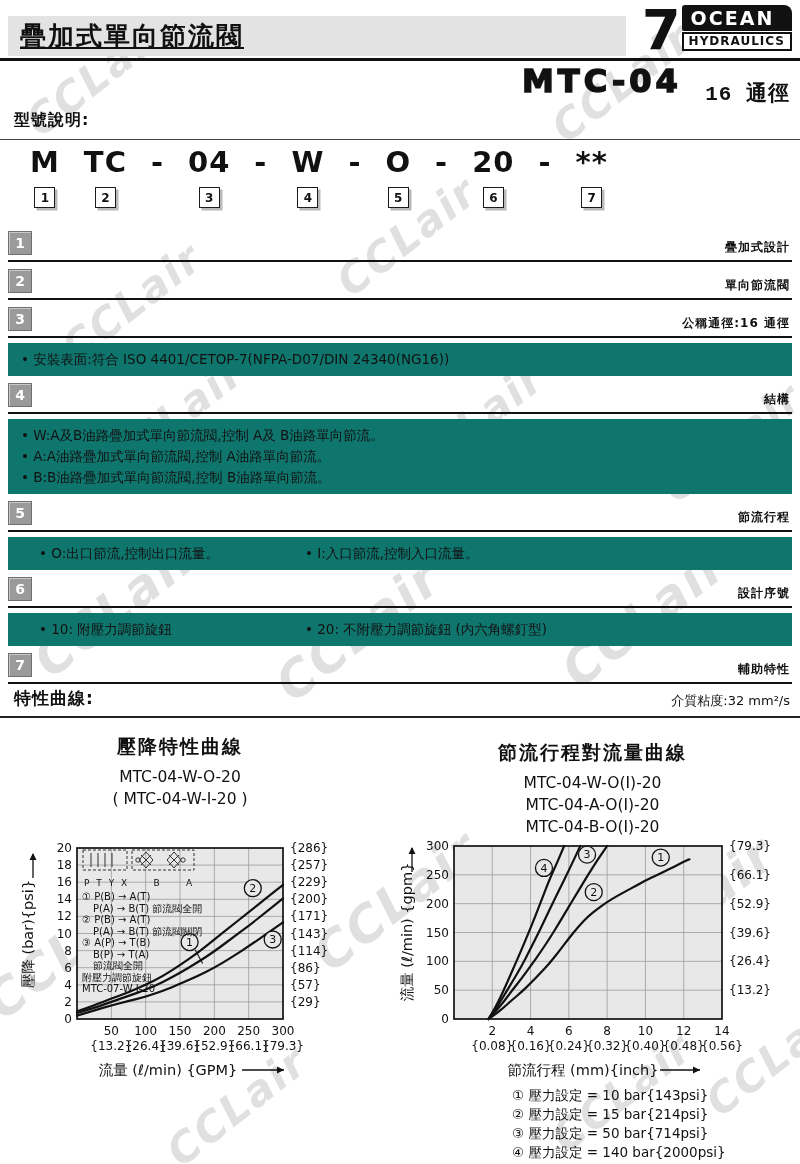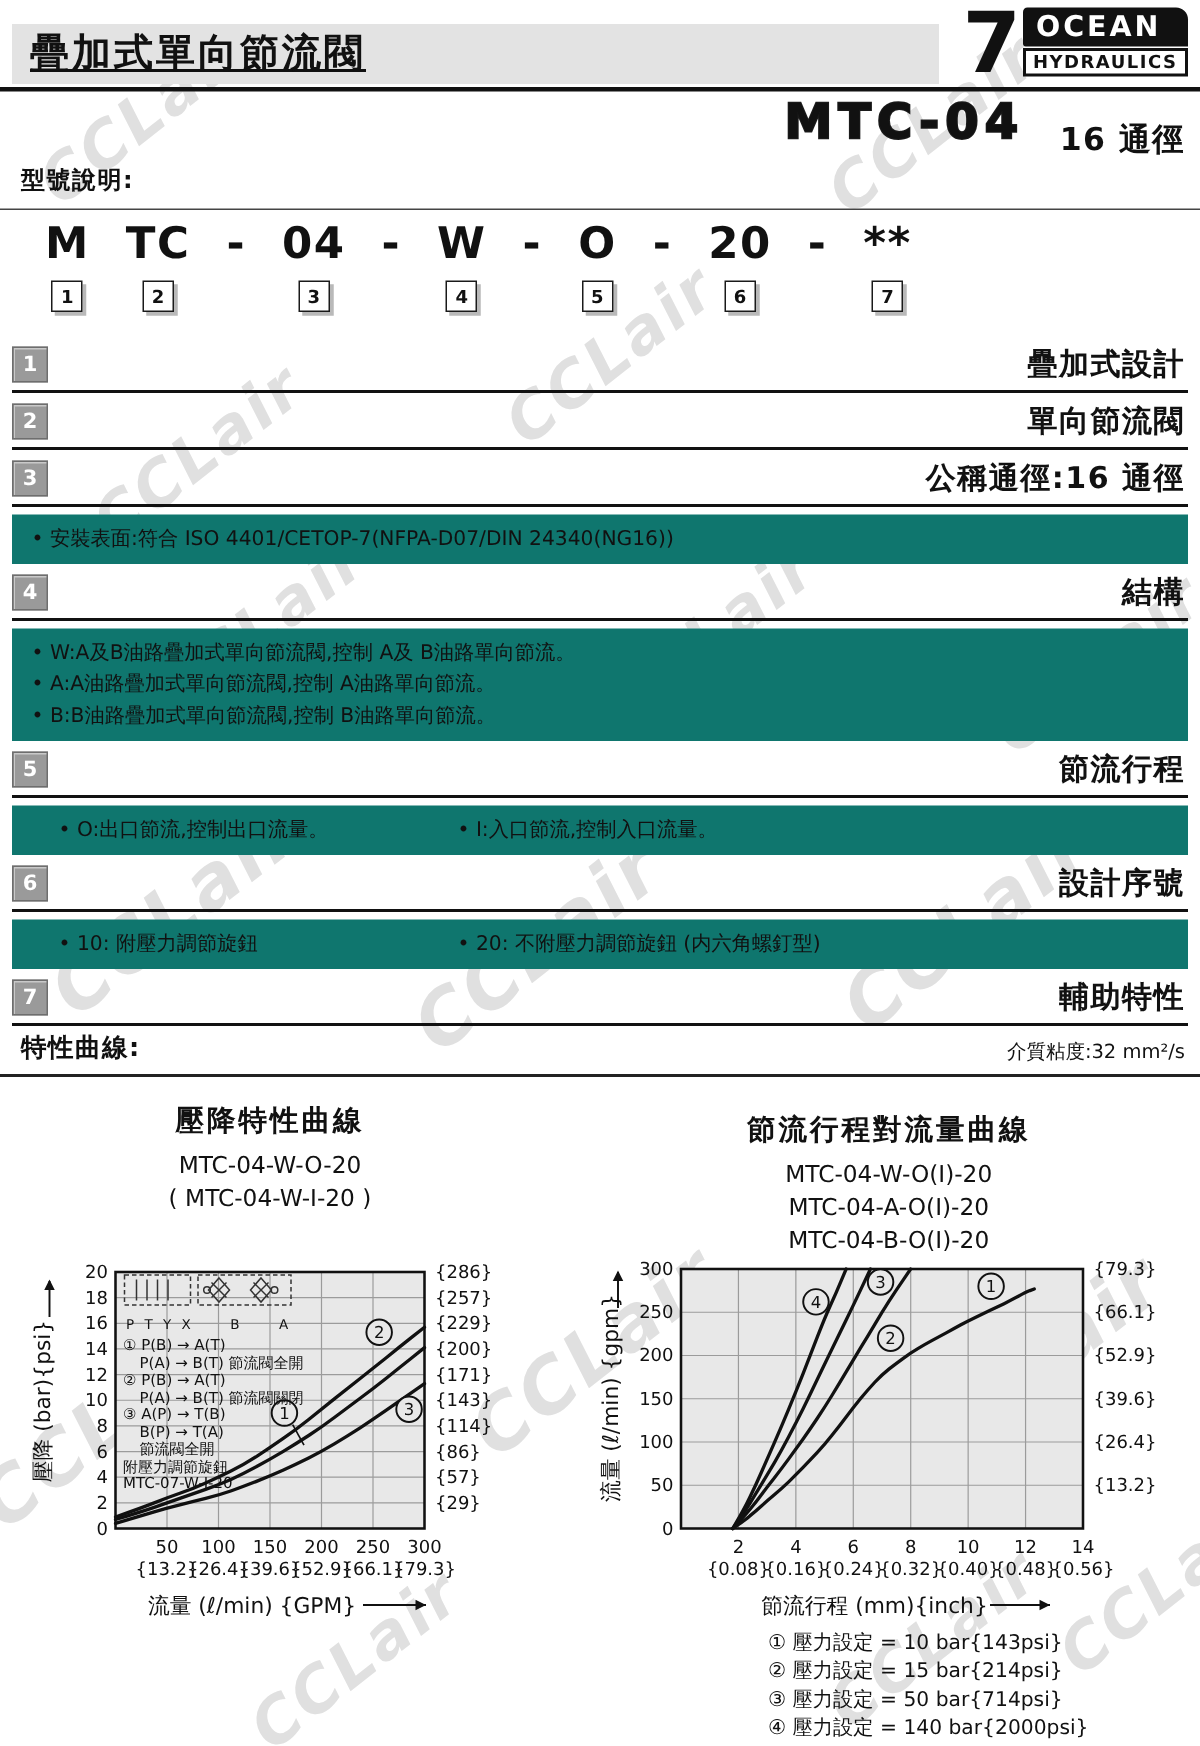--- a/index.html
+++ b/index.html
@@ -15,37 +15,37 @@
   .logo{position:absolute;top:5px;right:8px;display:flex;align-items:flex-start;}
   .logo-seven{font-size:56px;font-weight:900;line-height:50px;margin-right:1px;}
   .logo-right{display:flex;flex-direction:column;}
   .logo-ocean{background:#111;color:#fff;font-weight:800;font-size:19px;line-height:24px;
               padding:1px 9px;letter-spacing:2px;border-radius:3px 8px 0 2px;}
   .logo-hyd{border:2px solid #111;color:#111;font-weight:700;font-size:12px;line-height:15px;
             padding:0 5px;letter-spacing:1px;margin-top:1px;align-self:flex-end;}
   .rule-main{position:absolute;left:0;top:58px;width:800px;height:3px;background:#111;}
   
   .banner{position:absolute;top:62px;right:10px;display:flex;align-items:baseline;gap:8px;margin-left:17px;}
-  .banner-size{font-size:21px;font-weight:700;letter-spacing:1px;}
+  .banner-size{font-size:21px;font-weight:700;letter-spacing:1px;font-family:Liberation Mono, monospace;}
   .model-label{position:absolute;left:14px;top:110px;font-size:16px;font-weight:700;letter-spacing:1px;}
   .hairline{position:absolute;left:0;top:139px;width:800px;height:1px;background:#444;}
   
   .code-row{position:absolute;left:30px;top:146px;display:flex;gap:24px;}
   .code-seg{display:flex;flex-direction:column;align-items:center;}
   .code-text{font-size:29px;font-weight:800;line-height:32px;letter-spacing:1px;}
   .code-box{margin-top:9px;width:19px;height:19px;background:#fff;border:1.5px solid #1a1a1a;
             box-shadow:2.5px 2.5px 0 0 #b9b9b9;font-size:12px;font-weight:700;
             display:flex;align-items:center;justify-content:center;}
   
   .sections{position:absolute;left:8px;top:224px;width:784px;}
   .sec-head{position:relative;height:31px;border-bottom:2px solid #111;margin-top:5px;}
   .sec-num{position:absolute;left:0;top:2px;width:22px;height:22px;background:#9a9a9a;color:#fff;
            border:1px solid #6e6e6e;box-shadow:inset 1px 1px 0 #c9c9c9;
            font-size:14px;font-weight:700;text-align:center;line-height:22px;}
-  .sec-title{position:absolute;right:2px;bottom:4px;font-size:20px;font-weight:700;letter-spacing:1px;}
+  .sec-title{position:absolute;right:2px;bottom:4px;font-size:12px;font-weight:700;letter-spacing:1px;}
   .sec-band{background:#0f766e;margin-top:5px;padding:5px 10px 6px 13px;font-size:13.5px;}
   .band-line{display:flex;line-height:20px;margin:1px 0;}
   .band-line.cols .band-item:first-child{width:266px;margin-left:18px;}
   
   .curves-hdr{position:absolute;left:0;top:687px;width:800px;}
   .curves-label{position:absolute;left:14px;top:0;font-size:17px;font-weight:700;letter-spacing:1px;}
   .curves-visc{position:absolute;right:10px;top:5px;font-size:13px;}
   .rule-curves{position:absolute;left:0;top:716px;width:800px;height:2px;background:#222;}
   
   .ct{position:absolute;text-align:center;}

